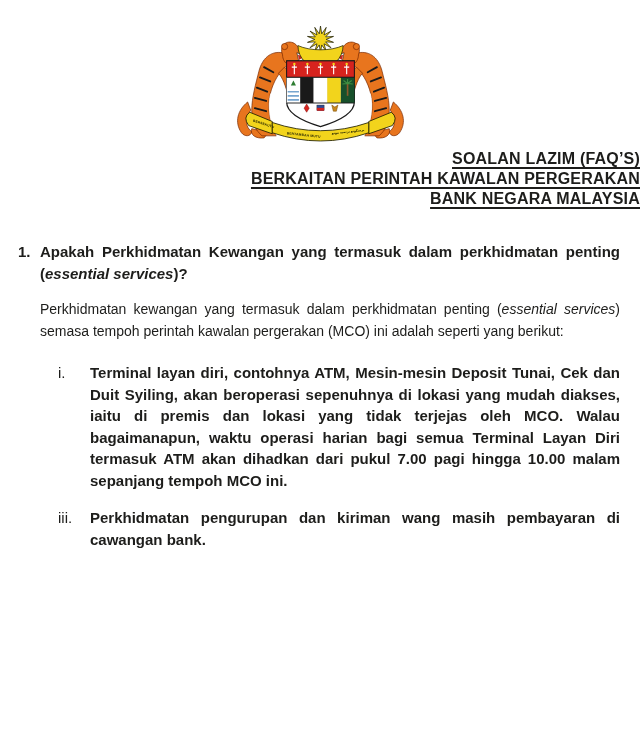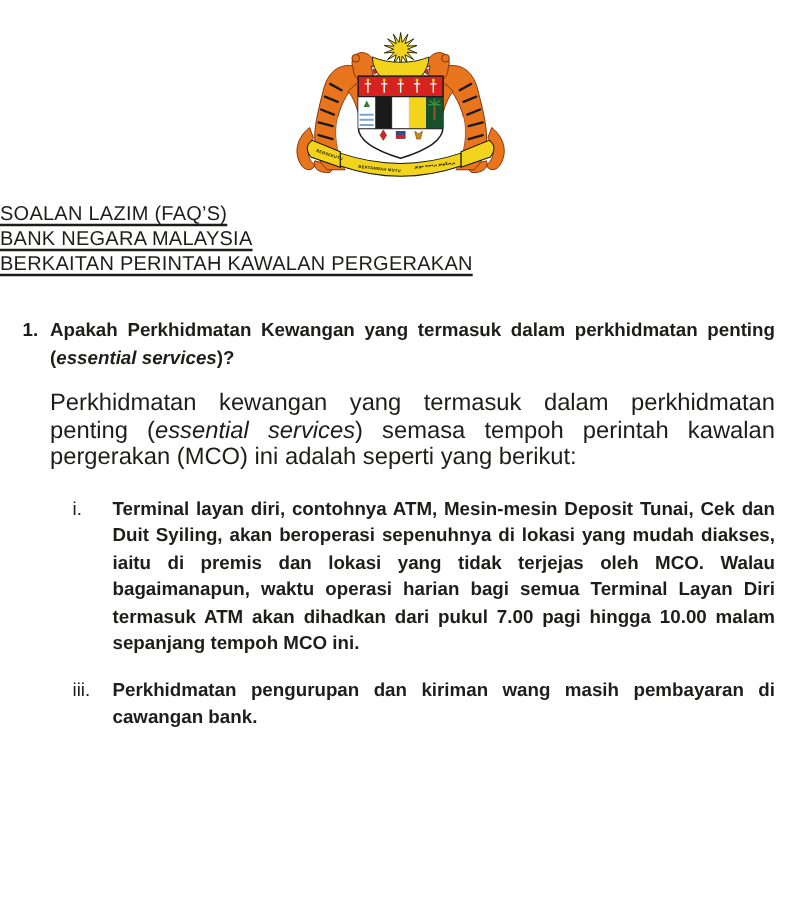--- a/index.html
+++ b/index.html
@@ -14,45 +14,45 @@
     height: 735px;
     background: #ffffff;
     overflow: hidden;
   }
   .crest-wrap {
     padding-top: 24px;
     text-align: center;
     line-height: 0;
   }
   .title-block {
-    margin-top: 20px;
-    text-align: left;
+    margin-top: 7px;
+    text-align: right;
     font-size: 16px;
-    font-weight: normal;
+    font-weight: bold;
     line-height: 20px;
     letter-spacing: 0.2px;
   }
   .title-block .tline {
     text-decoration: underline;
     text-decoration-thickness: 2px;
     text-underline-offset: 3px;
   }
   .question-row {
     display: flex;
     margin: 32px 20px 0 18px;
     font-size: 15px;
     font-weight: bold;
     line-height: 21.5px;
   }
   .q-num { flex: none; width: 22px; }
   .q-text { flex: 1; text-align: justify; }
   .q-text i { font-style: italic; }
   .intro-para {
     margin: 15px 20px 0 40px;
-    font-size: 19px;
+    font-size: 14px;
     line-height: 21.5px;
     text-align: justify;
   }
   .roman-list { margin-top: 20px; }
   .list-item {
     display: flex;
     margin: 0 20px 16px 58px;
     font-size: 15px;
     line-height: 21.5px;
   }
@@ -138,22 +138,22 @@
         <path d="M38,96 Q85,112 132,96 L132,106 Q85,122 38,106 Z" fill="#F2D41C" stroke="#1a1a00" stroke-width="0.8"></path>
         <text x="19" y="95" transform="rotate(18 19 95)" class="crest-motto">BERSEKUTU</text>
         <text x="52" y="107.5" transform="rotate(6 52 107.5)" class="crest-motto">BERTAMBAH MUTU</text>
         <text x="96" y="107.5" transform="rotate(-6 96 107.5)" class="crest-motto">برسكوتو برتمبه موتو</text>
       </g>
     </svg>
   </div>
 
   <div class="title-block">
     <div><span class="tline">SOALAN LAZIM (FAQ’S)</span></div>
+    <div><span class="tline">BERKAITAN PERINTAH KAWALAN PERGERAKAN</span></div>
     <div><span class="tline">BANK NEGARA MALAYSIA</span></div>
-    <div><span class="tline">BERKAITAN PERINTAH KAWALAN PERGERAKAN</span></div>
   </div>
 
   <div class="question-row">
     <span class="q-num">1.</span>
     <span class="q-text"><span>Apakah Perkhidmatan Kewangan yang termasuk dalam perkhidmatan penting (</span><i>essential services</i><span>)?</span></span>
   </div>
 
   <p class="intro-para"><span>Perkhidmatan kewangan yang termasuk dalam perkhidmatan penting (</span><i>essential services</i><span>) semasa tempoh perintah kawalan pergerakan (MCO) ini adalah seperti yang berikut:</span></p>
 
   <div class="roman-list">

